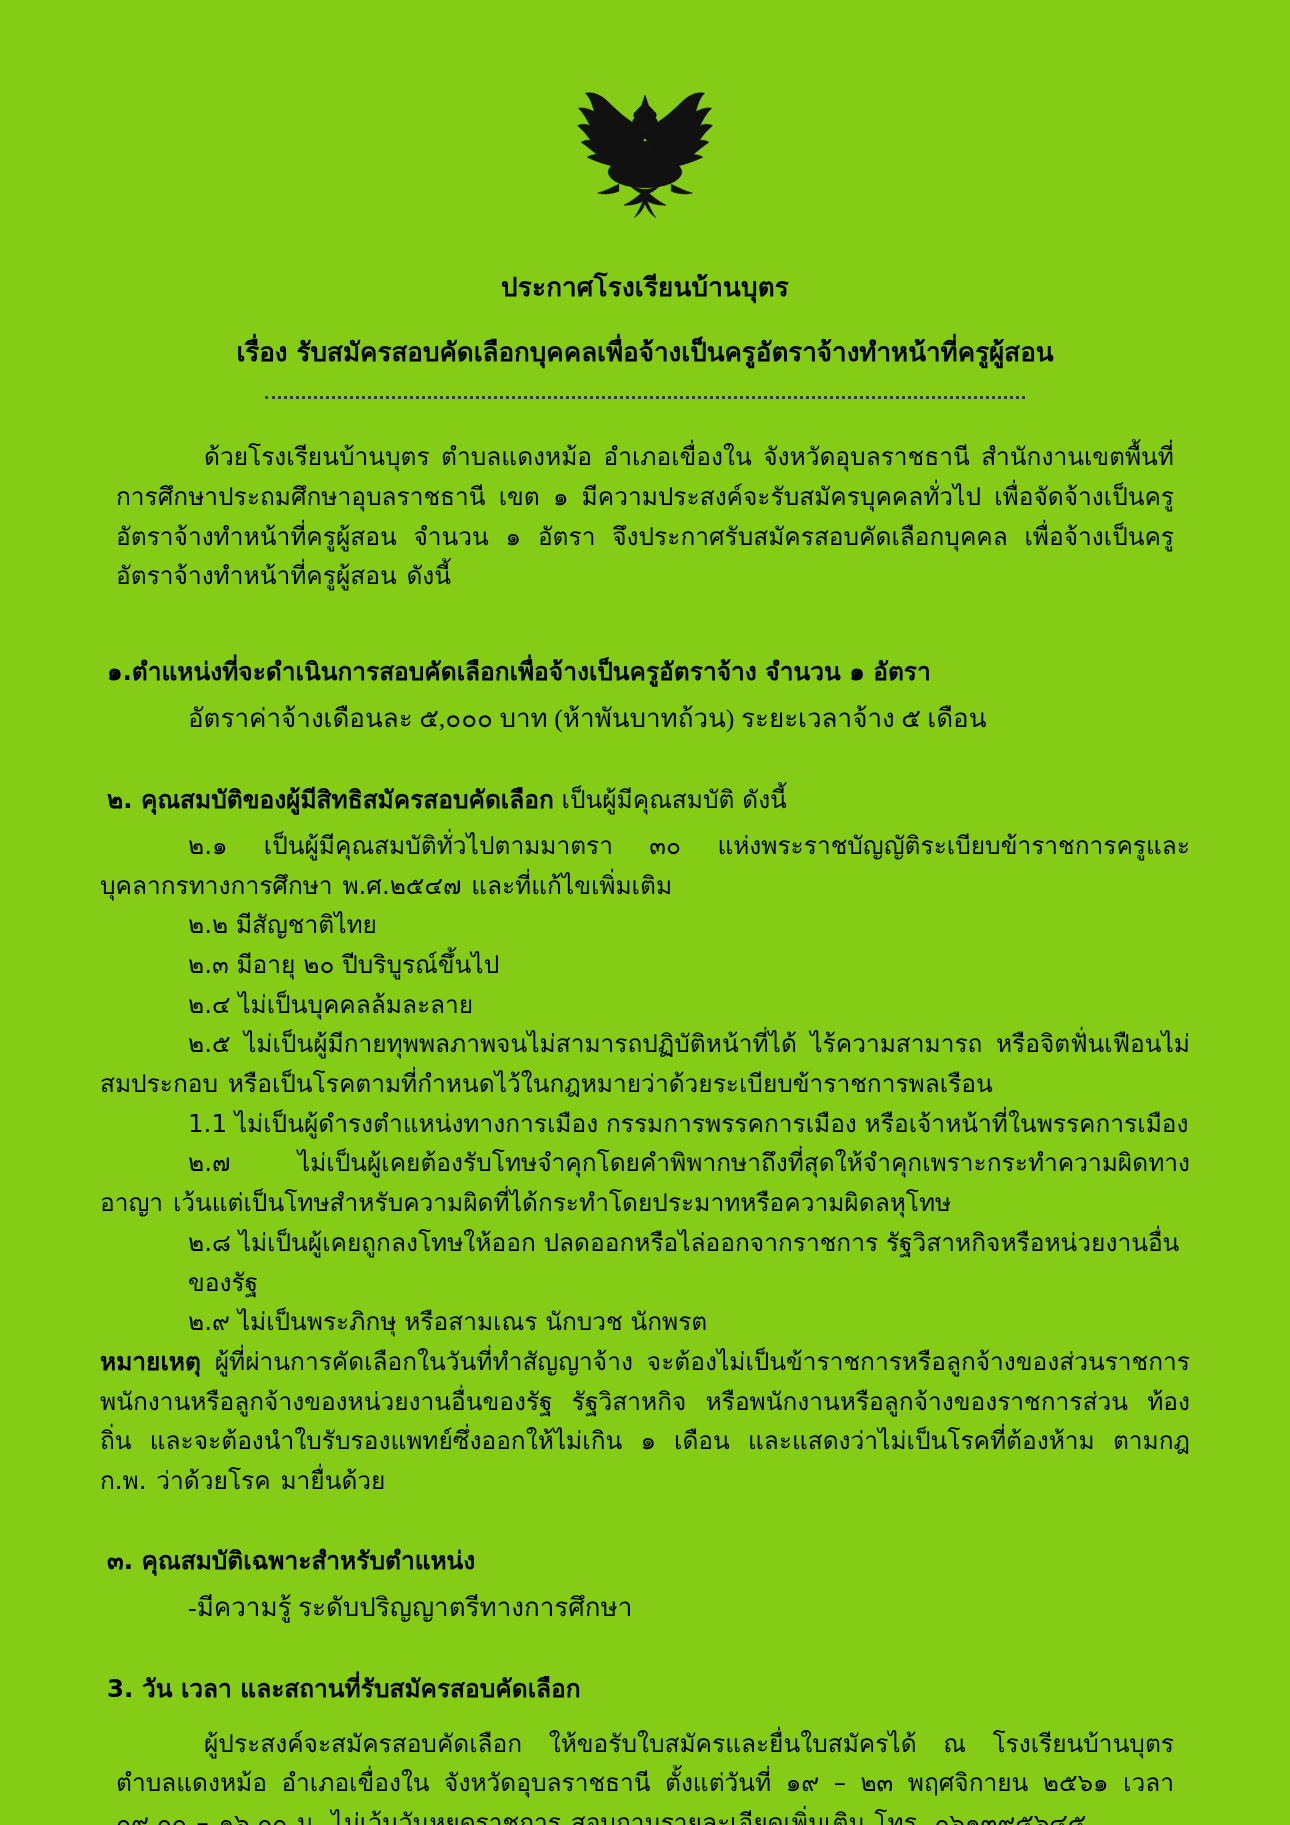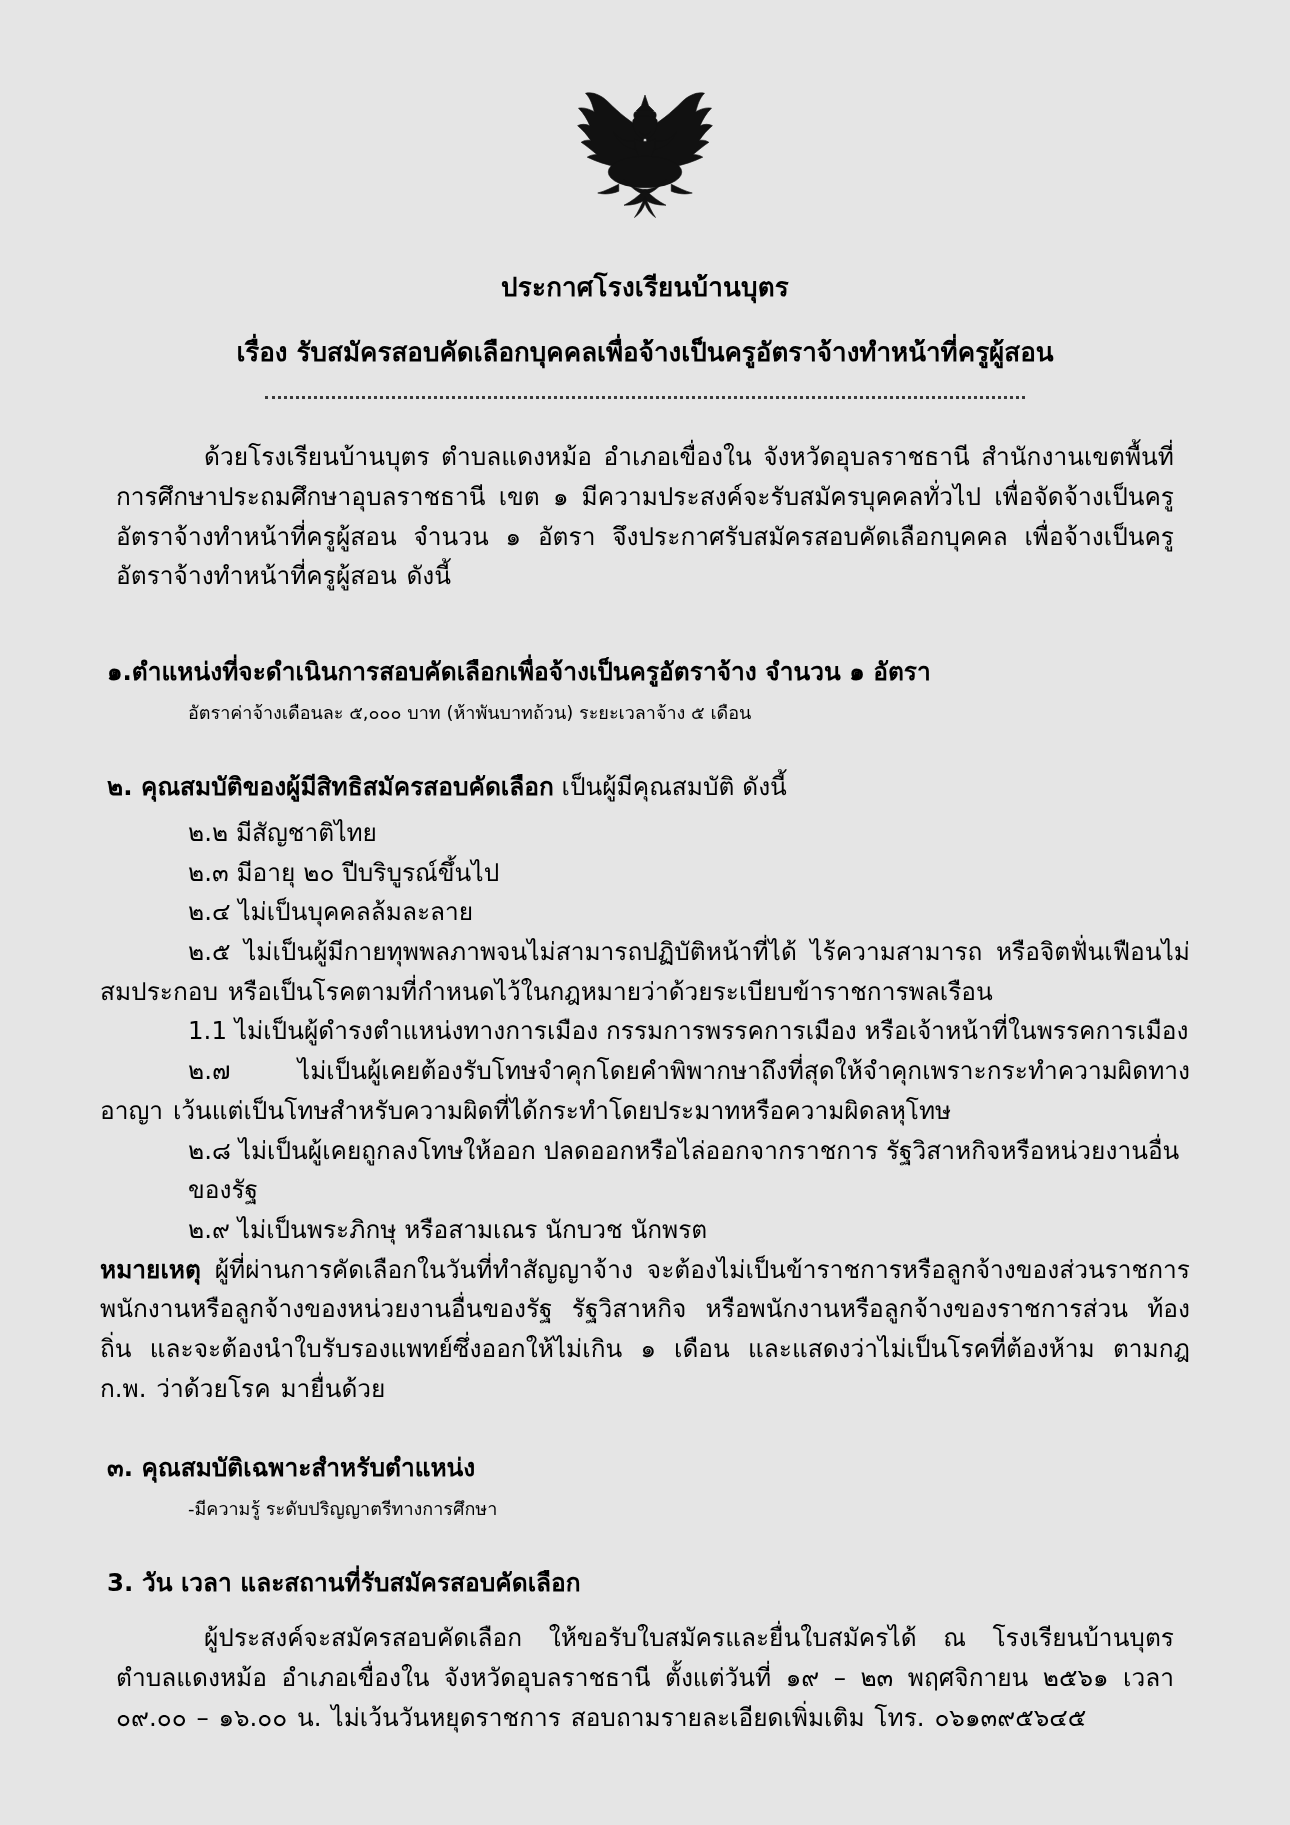--- a/index.html
+++ b/index.html
@@ -10,21 +10,21 @@
     background: #ffffff;
   }
   body {
     font-family: "DejaVu Sans", "Liberation Sans", sans-serif;
     color: #000000;
   }
   .page {
     position: relative;
     width: 1290px;
     height: 1825px;
-    background: #e5e5e5;
+    background: #84cc16;
     margin: 0 auto;
     overflow: hidden;
     padding: 0;
   }
   .emblem-wrap {
     width: 100%;
     display: flex;
     justify-content: center;
     padding-top: 88px;
     padding-bottom: 4px;
@@ -72,24 +72,25 @@
   .section-head {
     font-size: 24.5px;
     font-weight: 700;
     line-height: 1.55;
     margin: 7px;
   }
   .section-head .normal {
     font-weight: 400;
   }
   .indent-line {
-    font-size: 18px;
+    font-size: 26px;
     line-height: 1.62;
     margin: 0;
     padding-left: 88px;
+    font-family: Liberation Serif, serif;
   }
   .sub-item {
     font-size: 24.5px;
     line-height: 1.62;
     margin: 0;
     padding-left: 88px;
     text-indent: 0;
   }
   .sub-item-wrap {
     font-size: 24.5px;
@@ -159,20 +160,21 @@
 
     <div class="spacer-lg"></div>
 
     <p class="section-head">๑.ตำแหน่งที่จะดำเนินการสอบคัดเลือกเพื่อจ้างเป็นครูอัตราจ้าง จำนวน ๑ อัตรา</p>
     <p class="indent-line">อัตราค่าจ้างเดือนละ ๕,๐๐๐ บาท (ห้าพันบาทถ้วน) ระยะเวลาจ้าง ๕ เดือน</p>
 
     <div class="spacer-lg"></div>
 
     <p class="section-head"><span>๒. คุณสมบัติของผู้มีสิทธิสมัครสอบคัดเลือก</span><span class="normal"> เป็นผู้มีคุณสมบัติ ดังนี้</span></p>
 
+    <p class="sub-item-wrap">๒.๑ เป็นผู้มีคุณสมบัติทั่วไปตามมาตรา ๓๐ แห่งพระราชบัญญัติระเบียบข้าราชการครูและบุคลากรทางการศึกษา พ.ศ.๒๕๔๗ และที่แก้ไขเพิ่มเติม</p>
     <p class="sub-item">๒.๒ มีสัญชาติไทย</p>
     <p class="sub-item">๒.๓ มีอายุ ๒๐ ปีบริบูรณ์ขึ้นไป</p>
     <p class="sub-item">๒.๔ ไม่เป็นบุคคลล้มละลาย</p>
     <p class="sub-item-wrap">๒.๕ ไม่เป็นผู้มีกายทุพพลภาพจนไม่สามารถปฏิบัติหน้าที่ได้ ไร้ความสามารถ หรือจิตฟั่นเฟือนไม่สมประกอบ หรือเป็นโรคตามที่กำหนดไว้ในกฎหมายว่าด้วยระเบียบข้าราชการพลเรือน</p>
     <p class="sub-item">1.1 ไม่เป็นผู้ดำรงตำแหน่งทางการเมือง กรรมการพรรคการเมือง หรือเจ้าหน้าที่ในพรรคการเมือง</p>
     <p class="sub-item-wrap">๒.๗ ไม่เป็นผู้เคยต้องรับโทษจำคุกโดยคำพิพากษาถึงที่สุดให้จำคุกเพราะกระทำความผิดทางอาญา เว้นแต่เป็นโทษสำหรับความผิดที่ได้กระทำโดยประมาทหรือความผิดลหุโทษ</p>
     <p class="sub-item">๒.๘ ไม่เป็นผู้เคยถูกลงโทษให้ออก ปลดออกหรือไล่ออกจากราชการ รัฐวิสาหกิจหรือหน่วยงานอื่นของรัฐ</p>
     <p class="sub-item">๒.๙ ไม่เป็นพระภิกษุ หรือสามเณร นักบวช นักพรต</p>
 
     <p class="note-para"><span class="note-label">หมายเหตุ</span><span>     ผู้ที่ผ่านการคัดเลือกในวันที่ทำสัญญาจ้าง  จะต้องไม่เป็นข้าราชการหรือลูกจ้างของส่วนราชการ  พนักงานหรือลูกจ้างของหน่วยงานอื่นของรัฐ  รัฐวิสาหกิจ  หรือพนักงานหรือลูกจ้างของราชการส่วน   ท้องถิ่น  และจะต้องนำใบรับรองแพทย์ซึ่งออกให้ไม่เกิน ๑ เดือน และแสดงว่าไม่เป็นโรคที่ต้องห้าม ตามกฎ ก.พ. ว่าด้วยโรค มายื่นด้วย</span></p>

